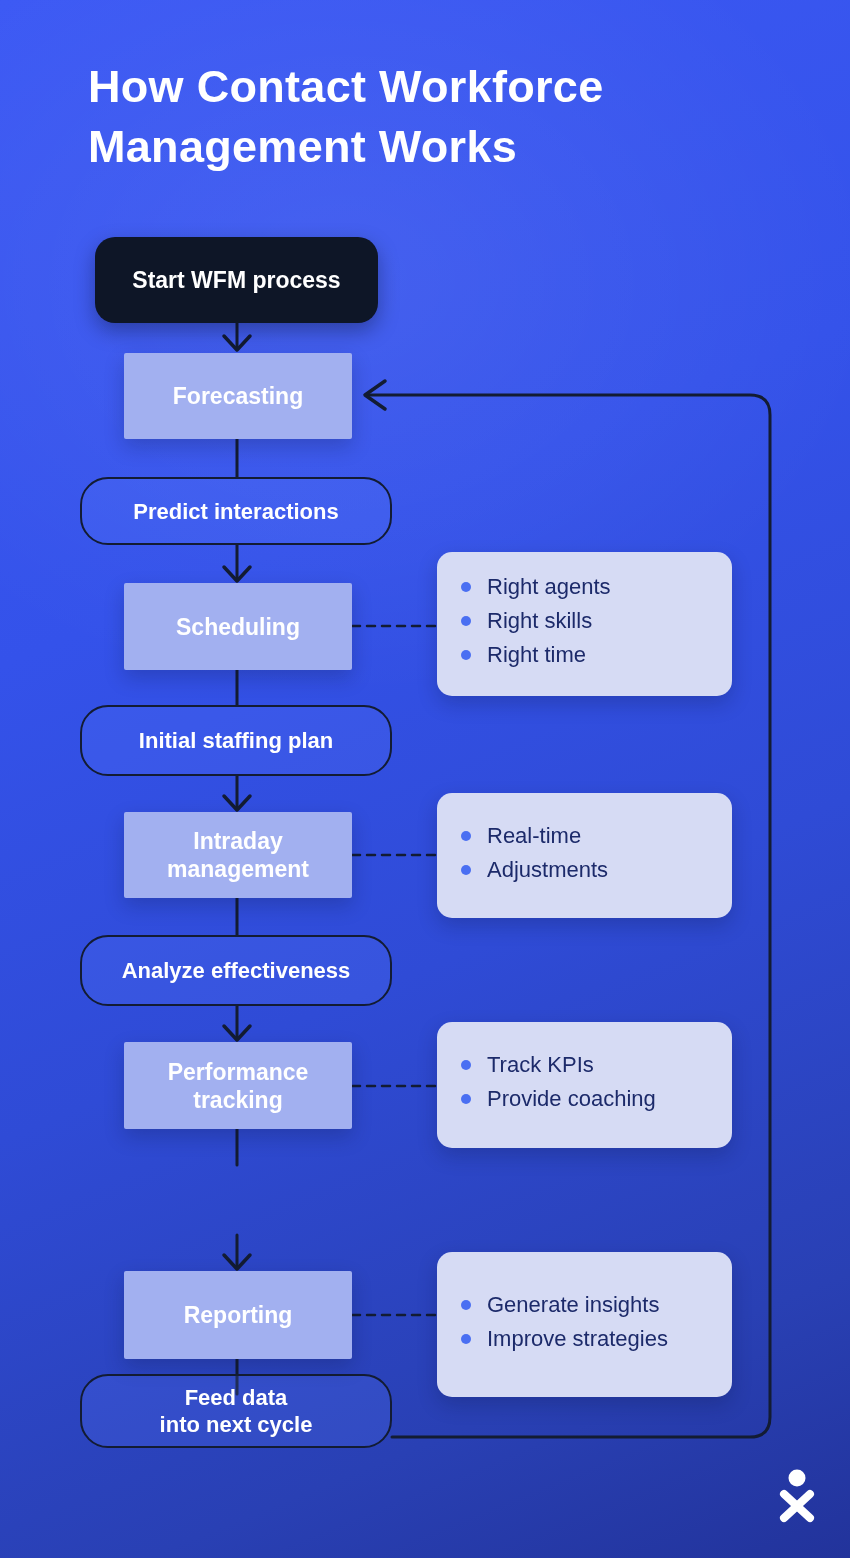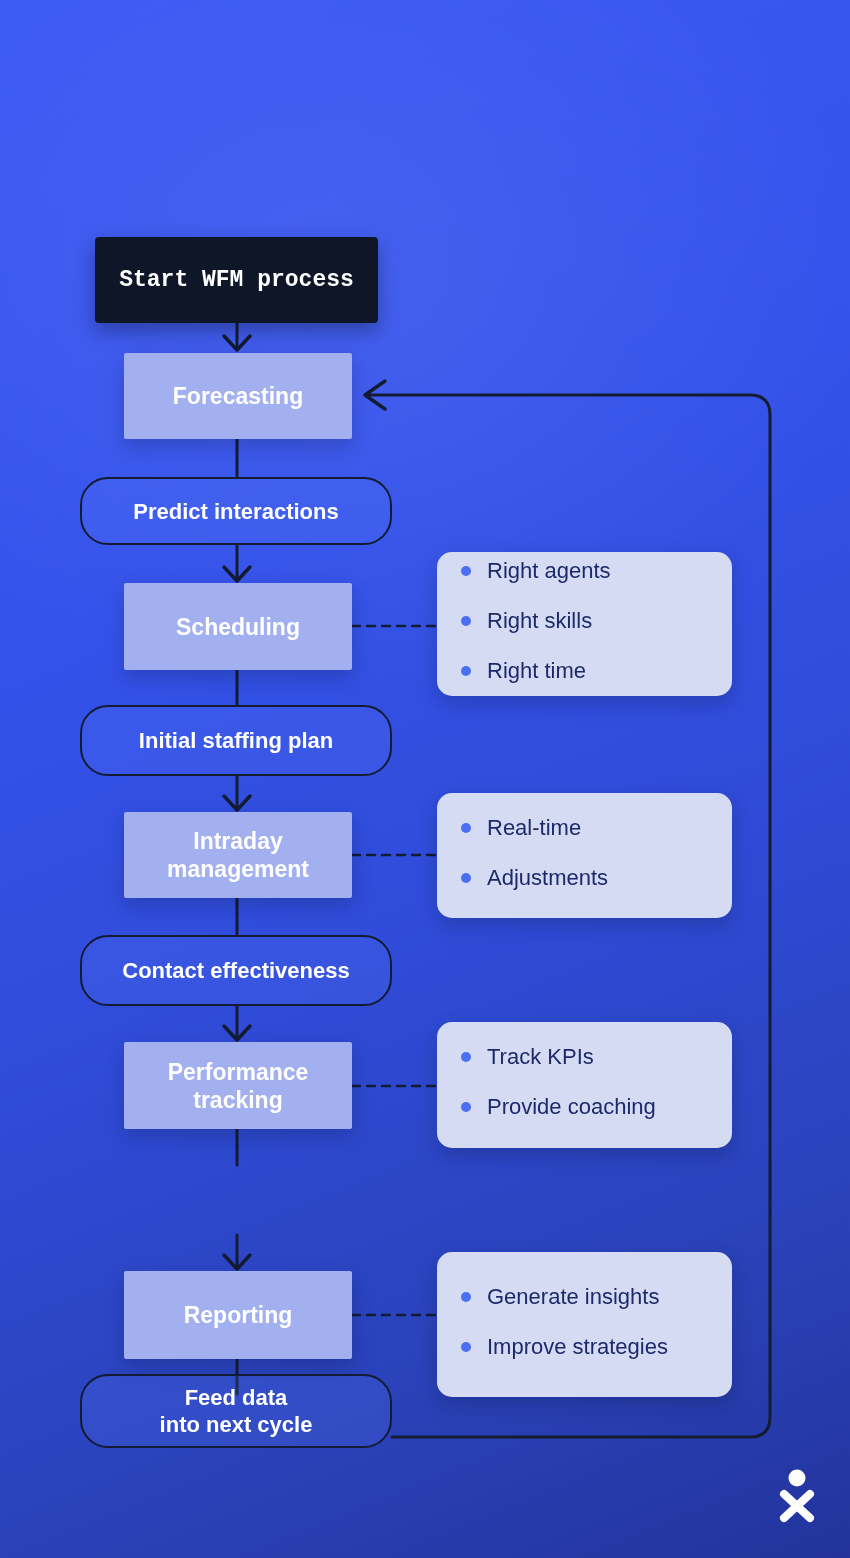--- a/index.html
+++ b/index.html
@@ -14,35 +14,34 @@
     position:absolute;left:88px;top:57px;width:640px;
     color:#ffffff;font-size:45px;line-height:60px;font-weight:700;
     letter-spacing:0.3px;white-space:pre-line;
   }
   .node{
     position:absolute;display:flex;align-items:center;justify-content:center;
     text-align:center;color:#ffffff;font-weight:700;white-space:pre-line;
     box-sizing:border-box;
   }
   .node.start{
-    background:#0e1627;border-radius:4px;font-size:23px;
+    background:#0e1627;border-radius:20px;font-size:23px;
     box-shadow:0 8px 20px rgba(5,10,30,0.35);
-    font-family:Liberation Mono, monospace;
   }
   .node.stage{
     background:#a2b0f0;border-radius:2px;font-size:23px;line-height:28px;
     box-shadow:0 8px 20px rgba(10,16,50,0.22);
   }
   .node.process{
     background:rgba(95,125,255,0.18);
     border:2.5px solid #131c33;border-radius:28px;font-size:22px;line-height:27px;
   }
   .callout{
     position:absolute;left:437px;width:295px;background:#d6dbf4;border-radius:15px;
-    display:flex;flex-direction:column;justify-content:center;gap:24px;
+    display:flex;flex-direction:column;justify-content:center;gap:8px;
     padding:10px 14px 16px 24px;box-sizing:border-box;
     box-shadow:0 8px 20px rgba(10,16,50,0.22);
   }
   .callout-item{display:flex;align-items:center;}
   .bullet{
     width:10px;height:10px;border-radius:50%;background:#4a6ff2;
     margin-right:16px;flex:0 0 auto;
   }
   .callout-item span.txt{color:#1c2a6a;font-size:22px;line-height:26px;}
   svg.wires{position:absolute;left:0;top:0;pointer-events:none;}
@@ -76,20 +75,22 @@
       <line x1="352" y1="626" x2="437" y2="626" stroke-width="2.5" stroke-dasharray="8 7"></line>
       <line x1="352" y1="855" x2="437" y2="855" stroke-width="2.5" stroke-dasharray="8 7"></line>
       <line x1="352" y1="1086" x2="437" y2="1086" stroke-width="2.5" stroke-dasharray="8 7"></line>
       <line x1="352" y1="1315" x2="437" y2="1315" stroke-width="2.5" stroke-dasharray="8 7"></line>
 
       <path d="M 392 1437 L 750 1437 Q 770 1437 770 1417 L 770 415 Q 770 395 750 395 L 368 395"></path>
       <polyline points="385,381 365,395 385,409" stroke-width="3.5"></polyline>
     </g>
   </svg>
 
+  <div class="title">How Contact Workforce
+Management Works</div>
 
   <div class="node start" style="left:95px;top:237px;width:283px;height:86px">
     <span>Start WFM process</span>
   </div>
 
   <div class="node stage" style="left:124px;top:353px;width:228px;height:86px">
     <span>Forecasting</span>
   </div>
 
   <div class="node process" style="left:80px;top:477px;width:312px;height:68px">
@@ -103,21 +104,21 @@
   <div class="node process" style="left:80px;top:705px;width:312px;height:71px">
     <span>Initial staffing plan</span>
   </div>
 
   <div class="node stage" style="left:124px;top:812px;width:228px;height:86px">
     <span>Intraday
 management</span>
   </div>
 
   <div class="node process" style="left:80px;top:935px;width:312px;height:71px">
-    <span>Contact effectiveness</span>
+    <span>Analyze effectiveness</span>
   </div>
 
   <div class="node stage" style="left:124px;top:1042px;width:228px;height:87px">
     <span>Performance
 tracking</span>
   </div>
 
 
   <div class="node stage" style="left:124px;top:1271px;width:228px;height:88px">
     <span>Reporting</span>

